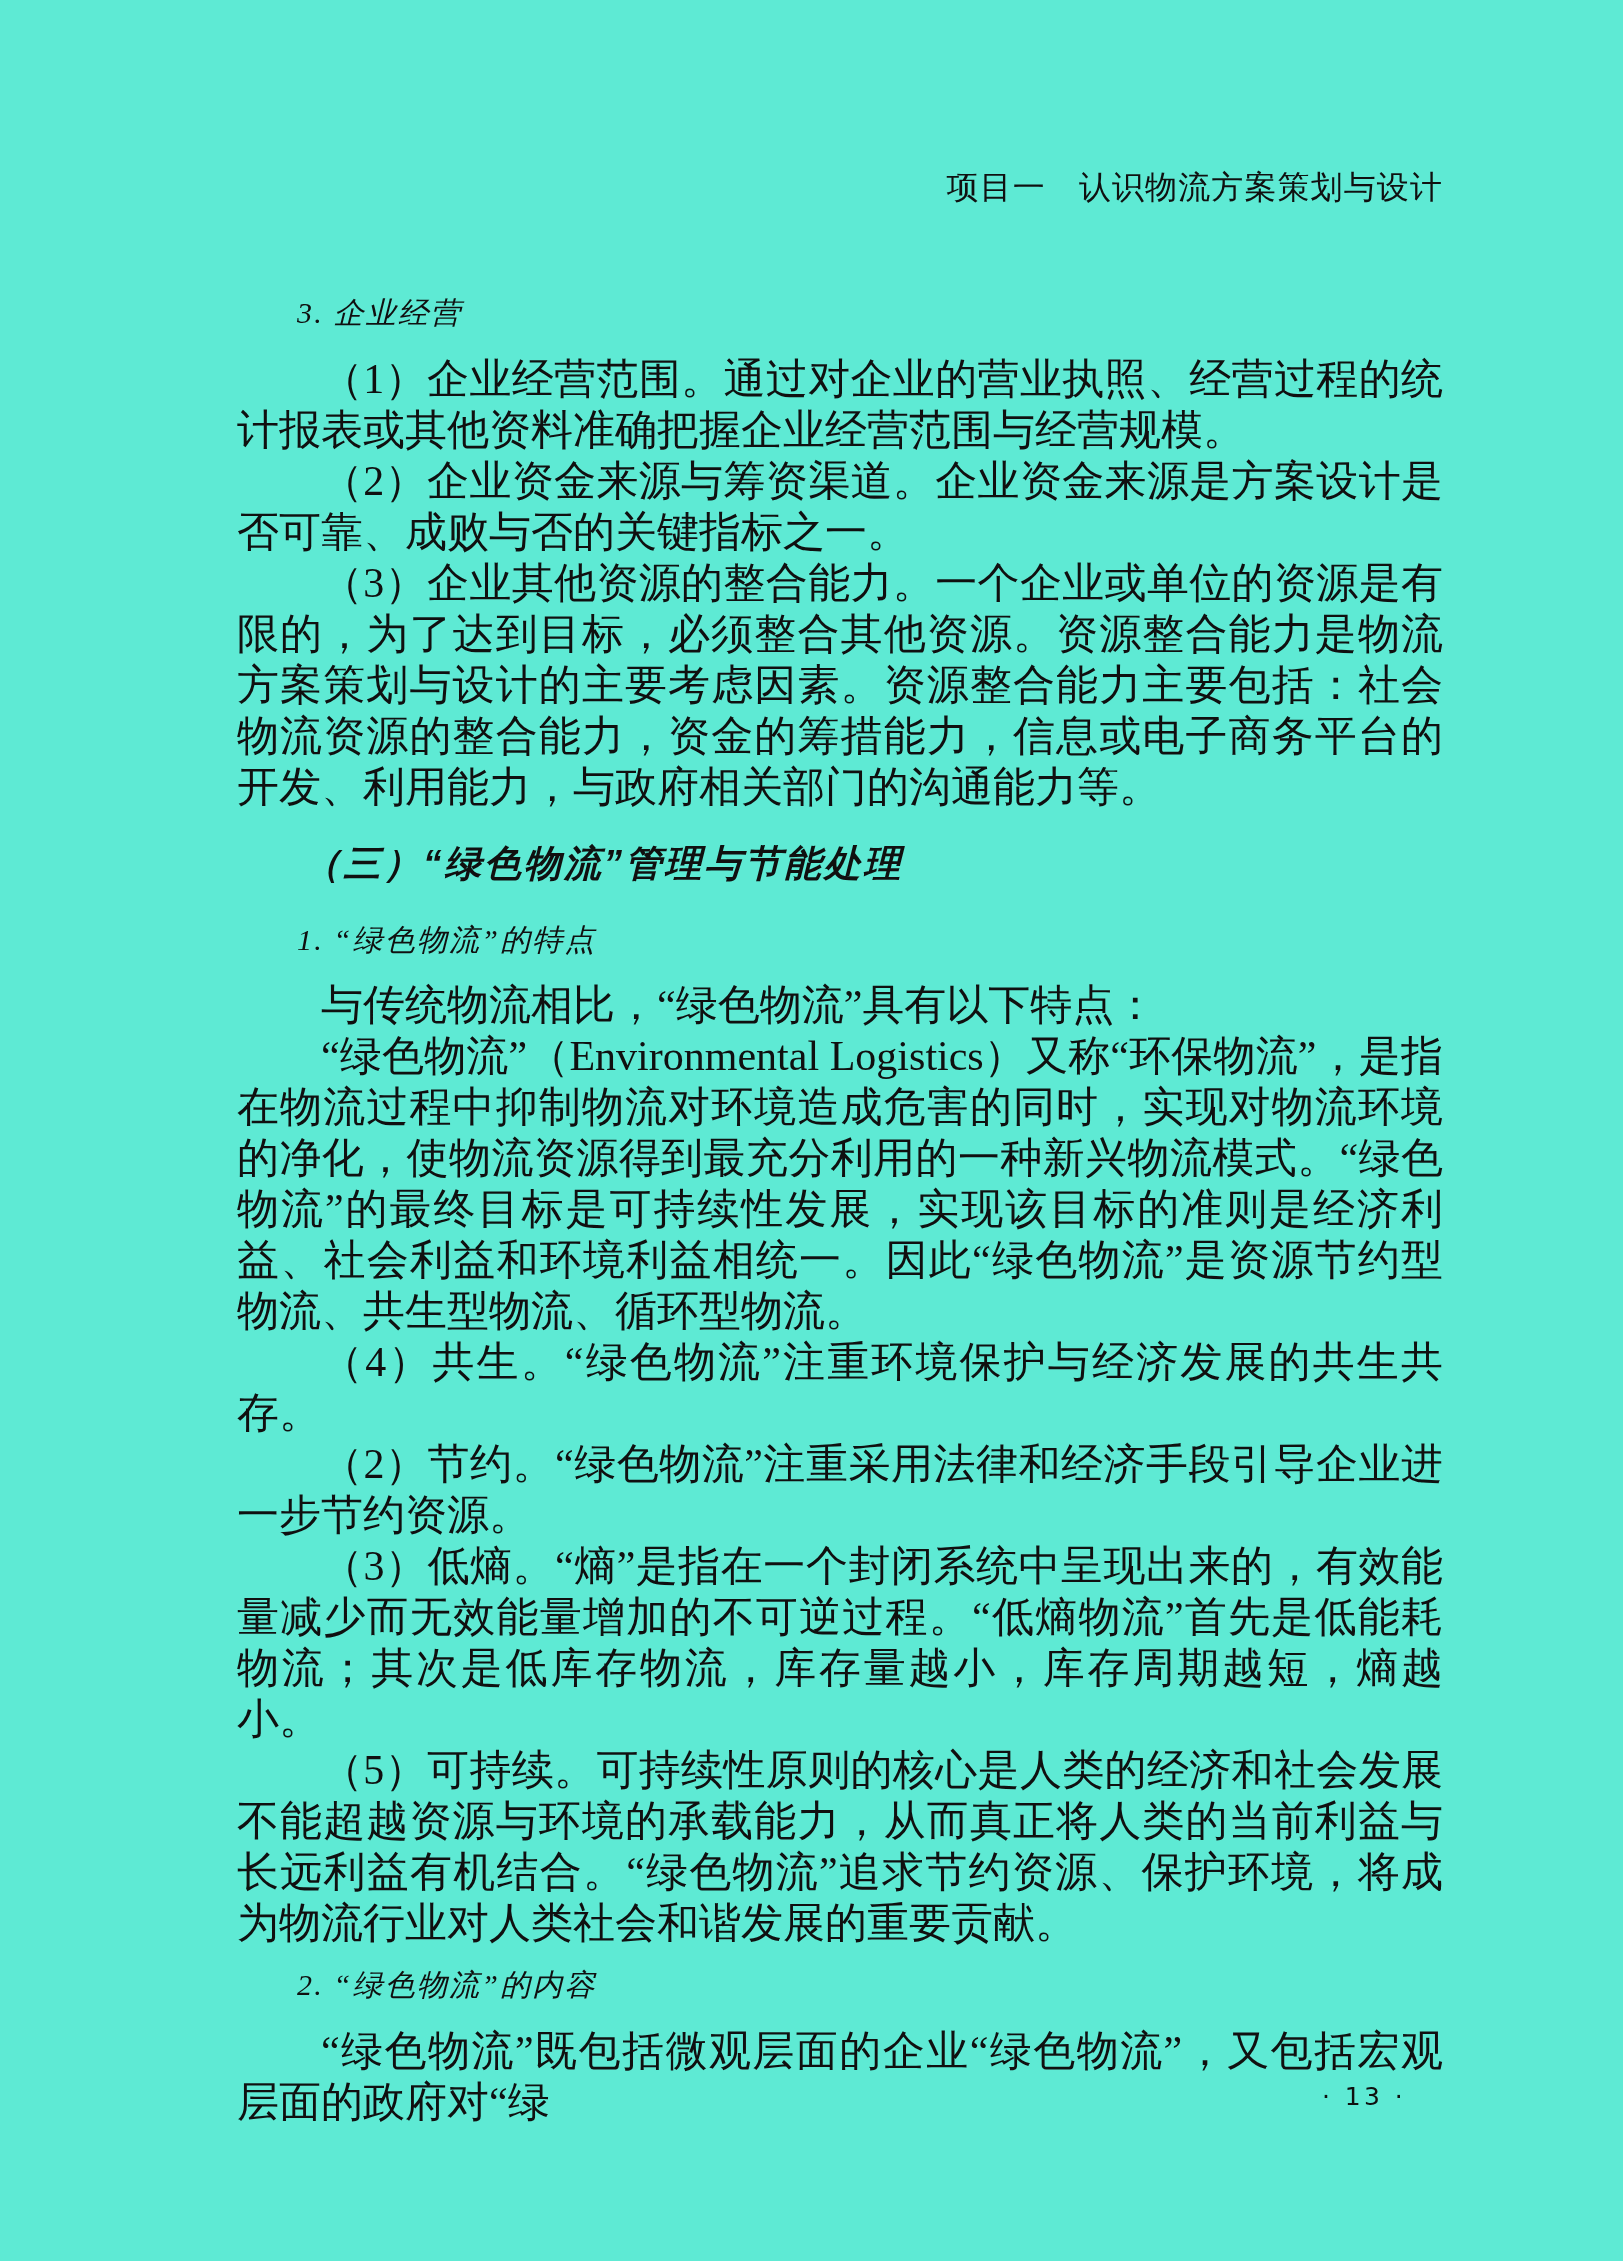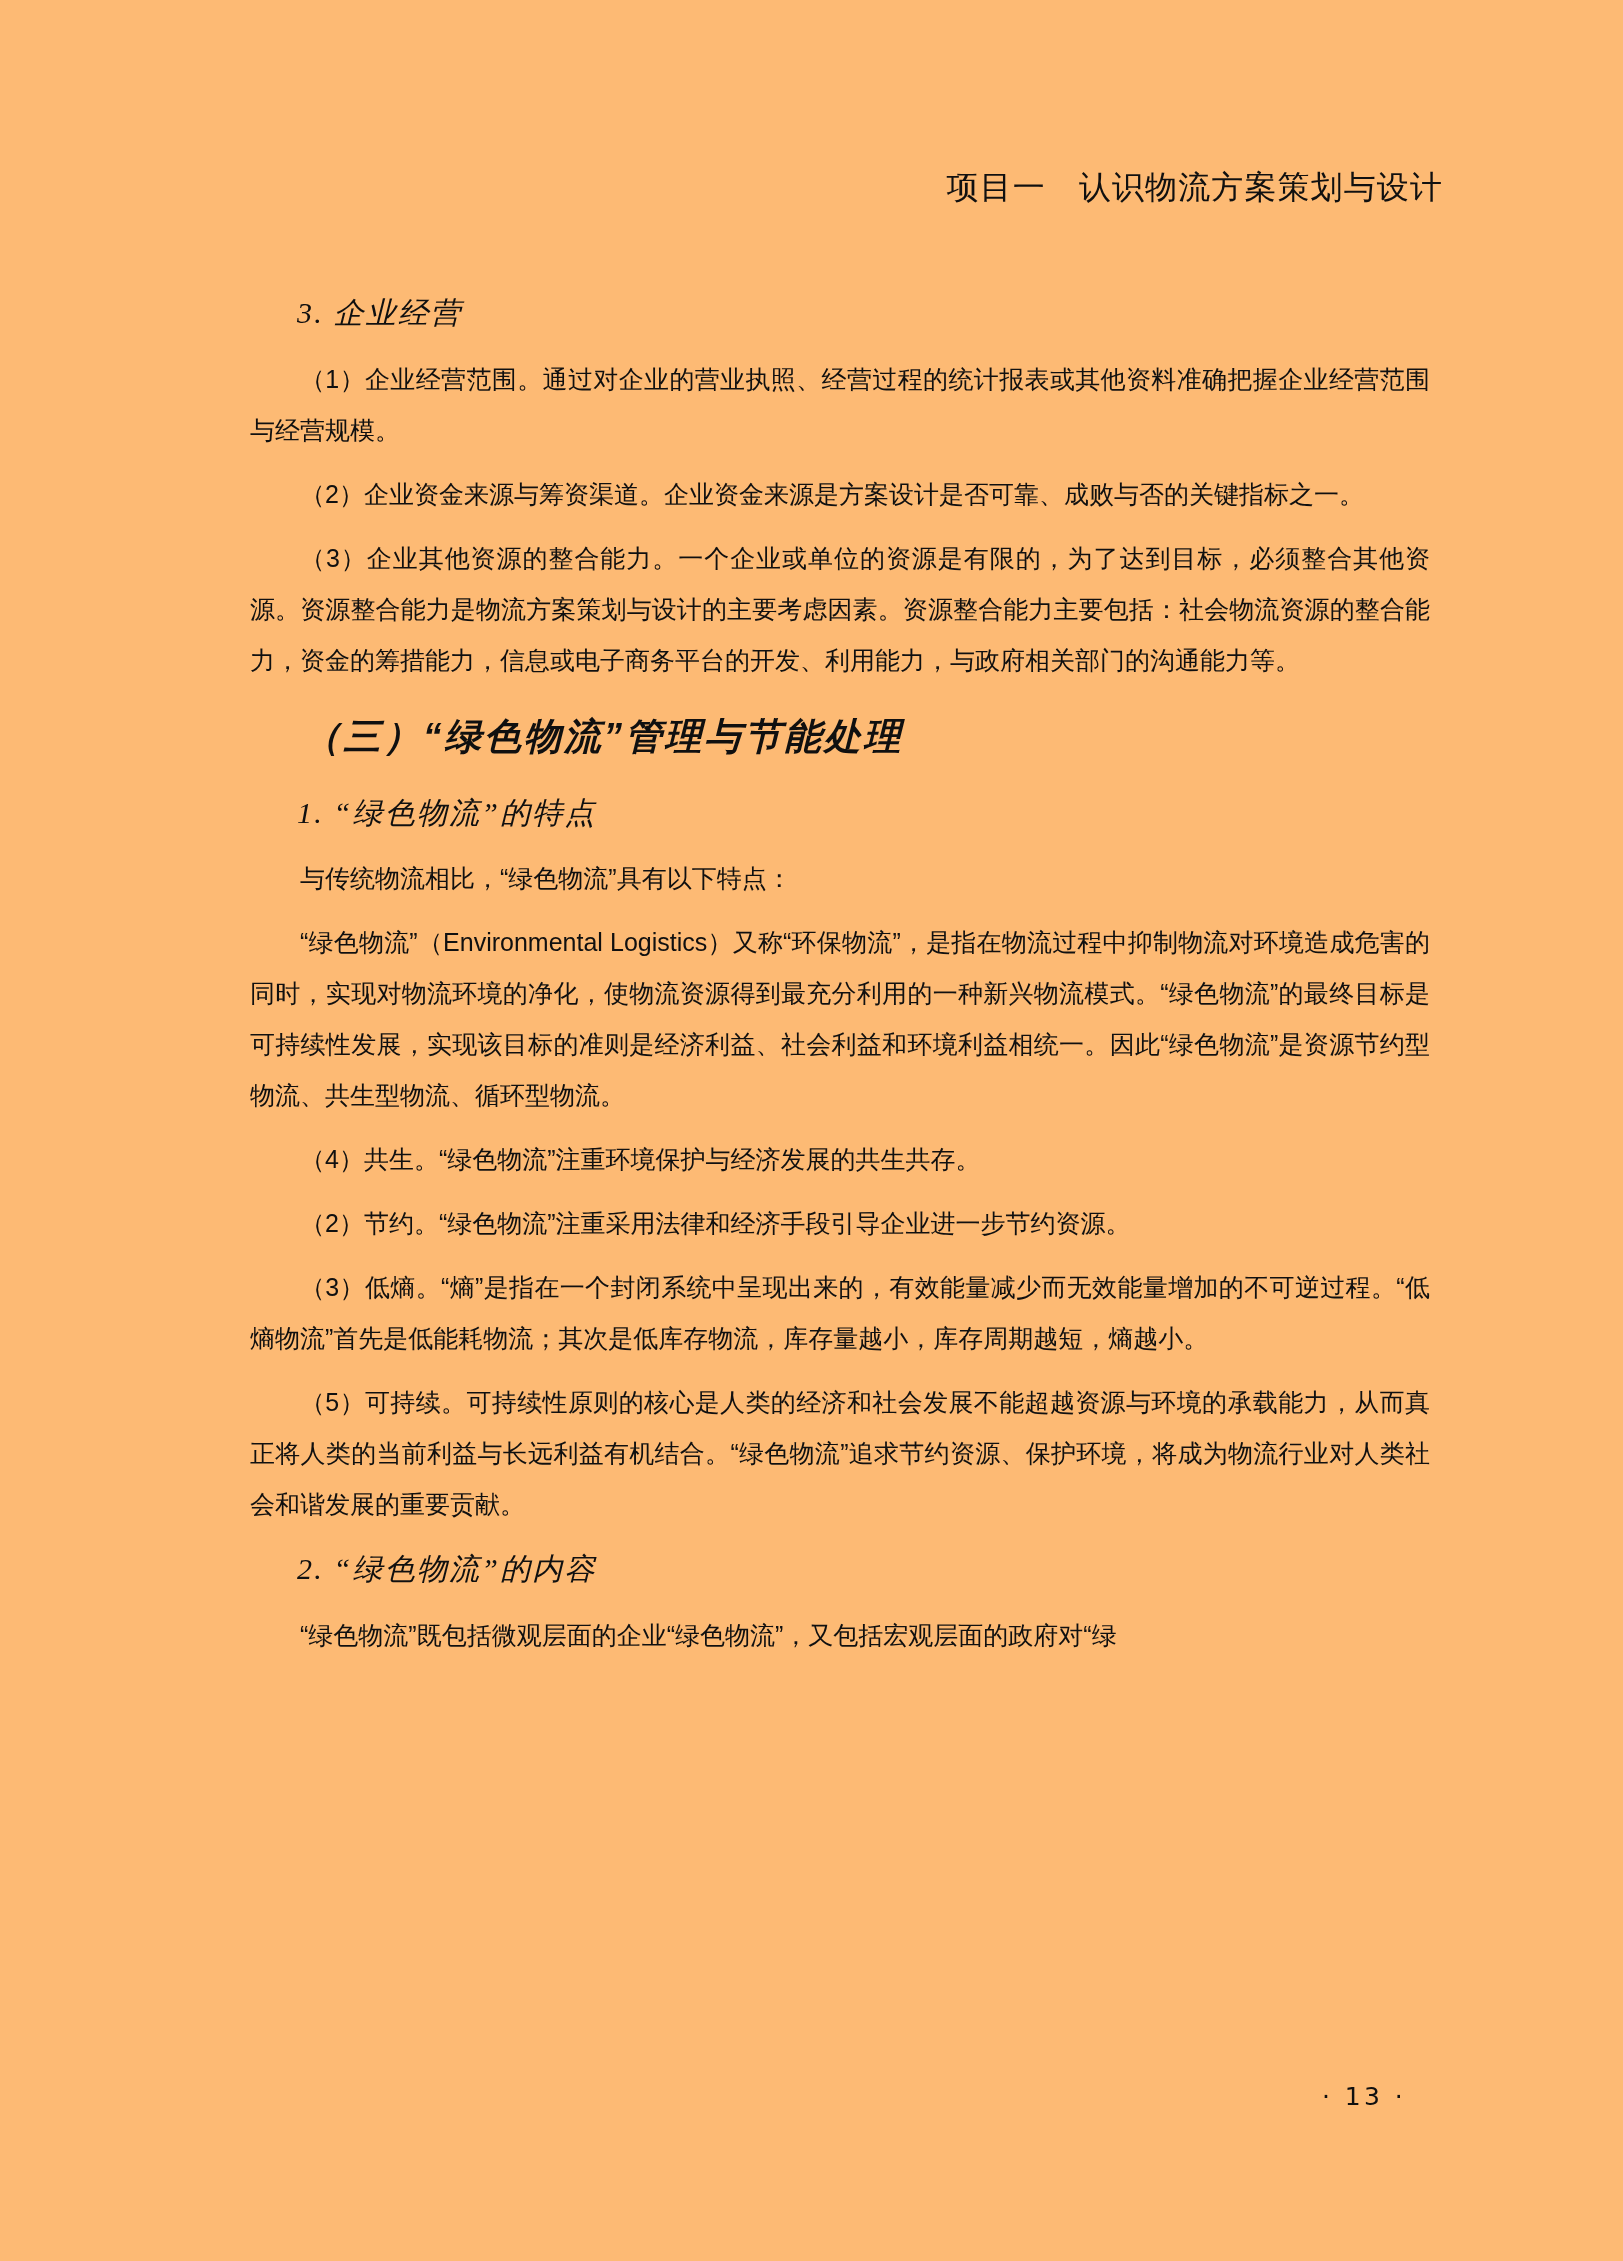--- a/index.html
+++ b/index.html
@@ -4,21 +4,21 @@
 <style>
   html, body {
     margin: 0;
     padding: 0;
     background: #ffffff;
   }
   .page {
     position: relative;
     width: 1624px;
     height: 2261px;
-    background: #fdba74;
+    background: #5eead4;
     overflow: hidden;
     font-family: "DejaVu Serif", serif;
     color: #101010;
   }
   .running-header {
     position: absolute;
     top: 166px;
     left: 237px;
     width: 1206px;
     text-align: right;
@@ -31,26 +31,26 @@
   .running-header .chapter-label {
     margin-right: 33px;
   }
   .content-column {
     position: absolute;
     top: 277px;
     left: 237px;
     width: 1206px;
   }
   .paragraph {
-    margin: 13px;
-    font-size: 25px;
+    margin: 0;
+    font-size: 42px;
     line-height: 51px;
     text-align: justify;
     text-indent: 2em;
-    font-family: Liberation Sans, sans-serif;
+    font-family: Liberation Serif, serif;
   }
   .kai-heading {
     margin: 10px 0 15.7px 0;
     font-size: 30px;
     line-height: 51px;
     text-indent: 2em;
     font-style: italic;
     letter-spacing: 2.2px;
     font-family: Liberation Serif, serif;
     white-space: nowrap;

